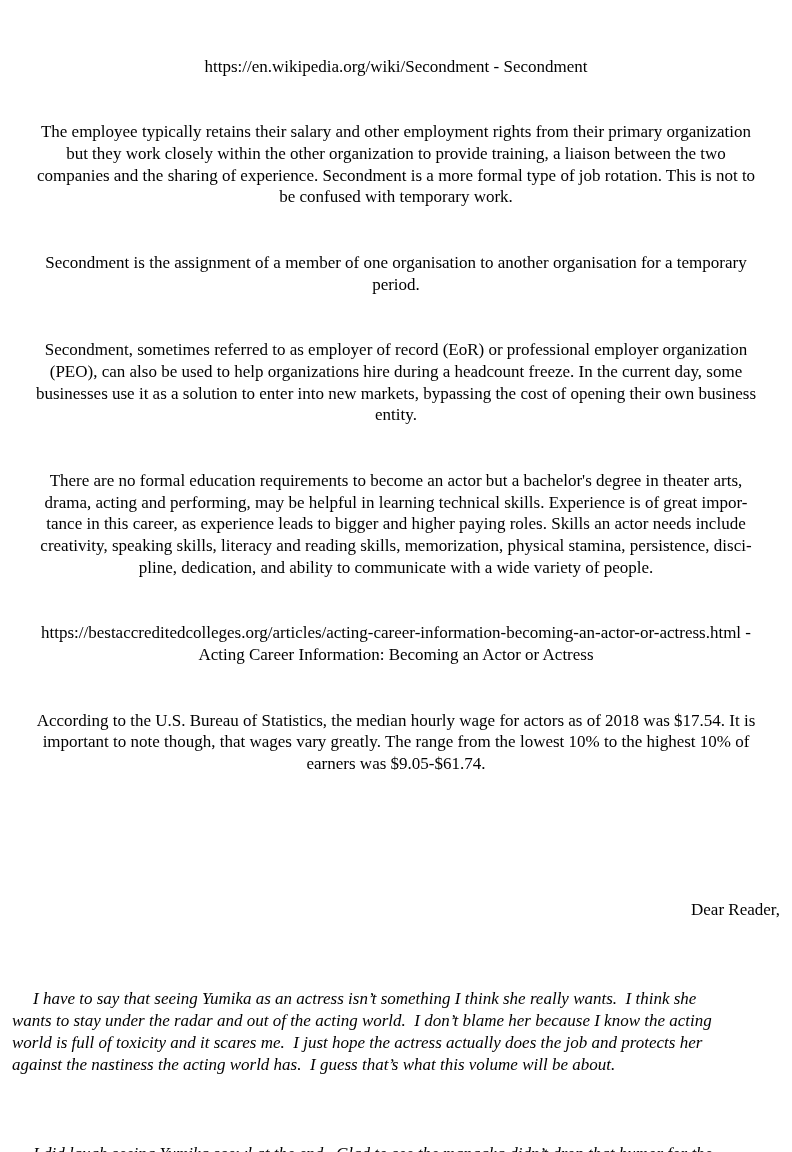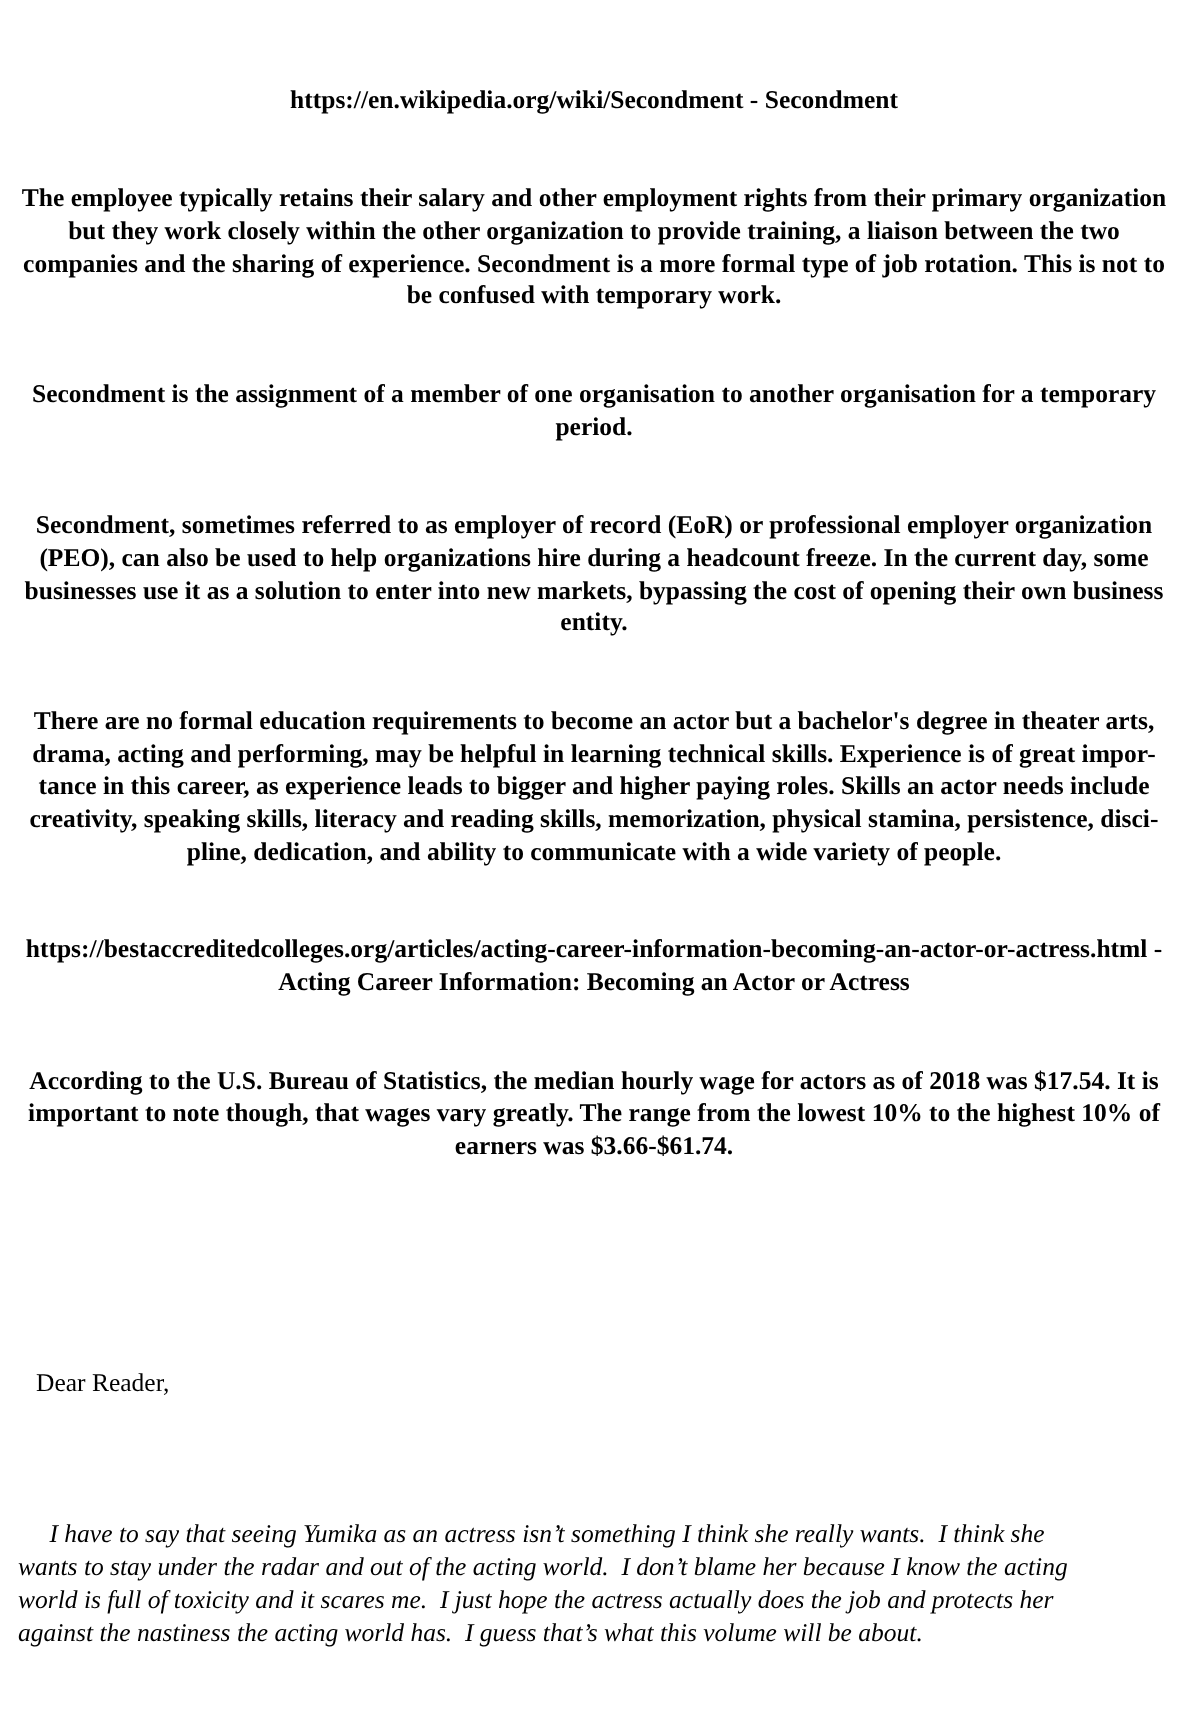--- a/index.html
+++ b/index.html
@@ -20,30 +20,30 @@
     line-height: 21.8px;
     overflow: hidden;
   }
   
   .refs {
     text-align: center;
     white-space: pre;
   }
   .refs div {
     margin: 0;
-    font-weight: bold;
   }
   
   .letter {
     margin-top: 37px;
     text-align: left;
     white-space: pre;
   }
   .letter .salutation {
-    margin: 12px;
+    margin: 0;
+    text-align: right;
   }
   .letter .para {
     margin: 24px 0 0 0;
     text-indent: 21px;
     font-style: italic;
   }
 </style>
 </head>
 <body>
 
@@ -63,21 +63,21 @@
 entity.</div>
     <div>There are no formal education requirements to become an actor but a bachelor's degree in theater arts,
 drama, acting and performing, may be helpful in learning technical skills. Experience is of great impor-
 tance in this career, as experience leads to bigger and higher paying roles. Skills an actor needs include
 creativity, speaking skills, literacy and reading skills, memorization, physical stamina, persistence, disci-
 pline, dedication, and ability to communicate with a wide variety of people.</div>
     <div>https://bestaccreditedcolleges.org/articles/acting-career-information-becoming-an-actor-or-actress.html -
 Acting Career Information: Becoming an Actor or Actress</div>
     <div>According to the U.S. Bureau of Statistics, the median hourly wage for actors as of 2018 was $17.54. It is
 important to note though, that wages vary greatly. The range from the lowest 10% to the highest 10% of
-earners was $3.66-$61.74.</div>
+earners was $9.05-$61.74.</div>
   </div>
 
   <div class="letter">
     <div class="salutation">Dear Reader,</div>
     <div class="para">I have to say that seeing Yumika as an actress isn’t something I think she really wants.  I think she
 wants to stay under the radar and out of the acting world.  I don’t blame her because I know the acting
 world is full of toxicity and it scares me.  I just hope the actress actually does the job and protects her
 against the nastiness the acting world has.  I guess that’s what this volume will be about.</div>
     <div class="para">I did laugh seeing Yumika scowl at the end.  Glad to see the mangaka didn’t drop that humor for the
 rape humor.  Let’s hope this humor keeps going.  Got to love the whole setup though, it gives them a lot

